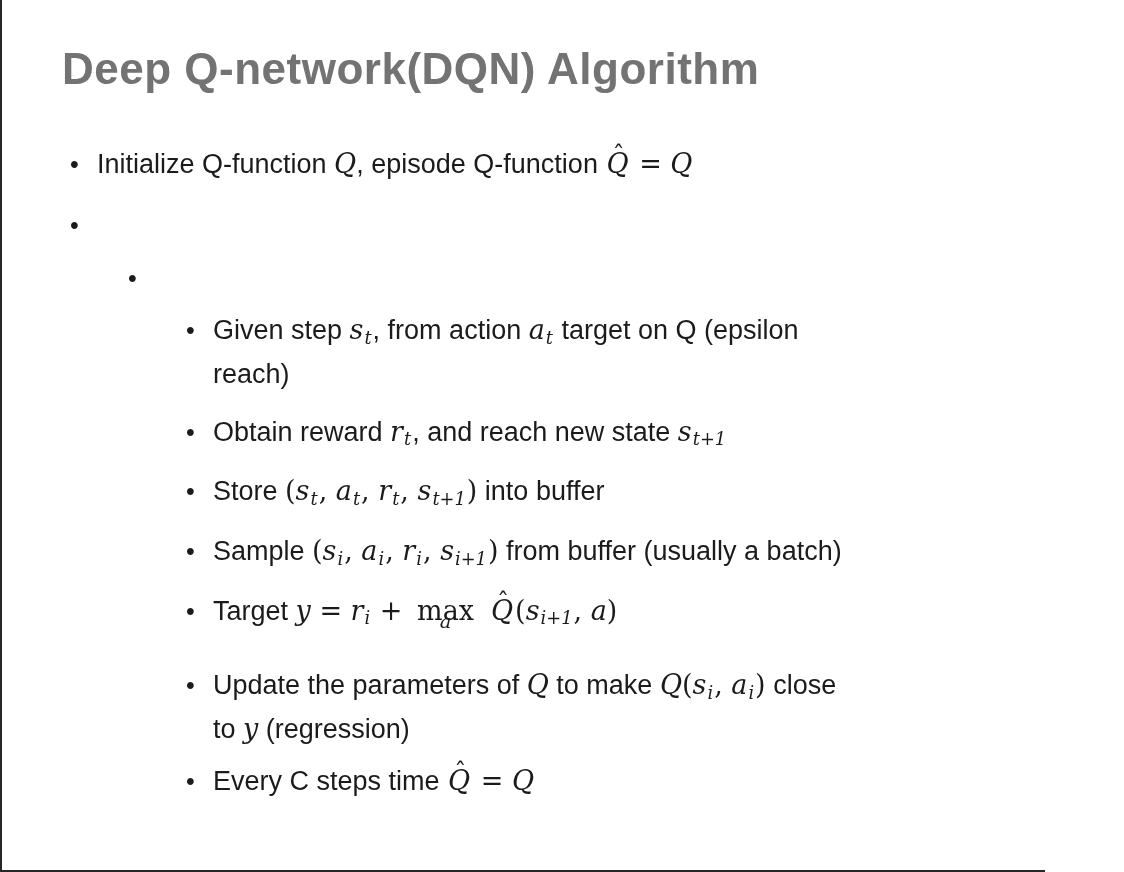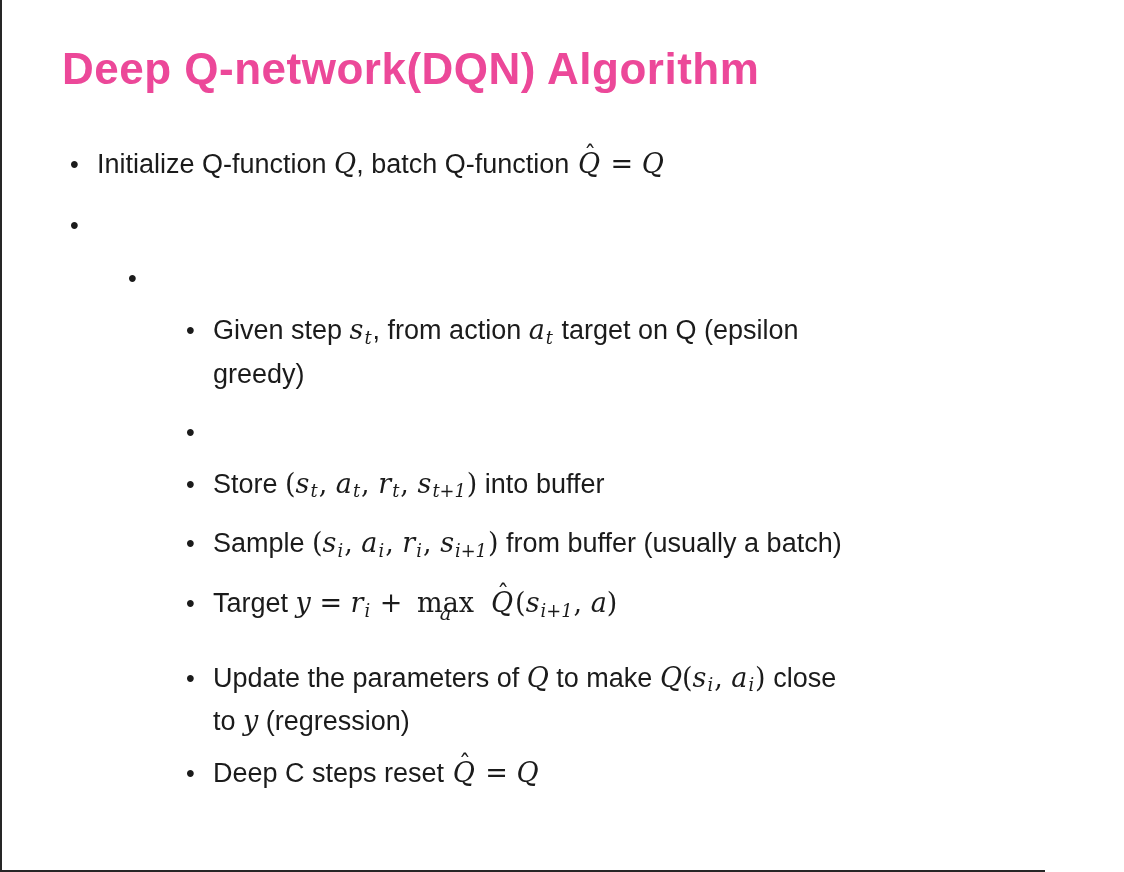--- a/index.html
+++ b/index.html
@@ -37,21 +37,21 @@
     height: 2px;
     background: #262626;
   }
   .title {
     position: absolute;
     left: 62px;
     top: 44px;
     font-size: 44px;
     font-weight: 700;
     letter-spacing: 0.5px;
-    color: #ec4899;
+    color: #737373;
     white-space: nowrap;
   }
   .bullet-list {
     position: absolute;
     left: 0;
     top: 146px;
     width: 1118px;
   }
   .bullet {
     display: flex;
@@ -123,49 +123,50 @@
 </head>
 <body>
 
 <div class="slide">
   <div class="left-border"></div>
   <div class="bottom-border"></div>
   <div class="title">Deep Q-network(DQN) Algorithm</div>
   <div class="bullet-list">
       <div class="bullet level-1">
         <span class="marker">•</span>
-        <span class="content"><span class="seg-p">Initialize Q-function </span><span class="seg-m">Q</span><span class="seg-p">, batch Q-function </span><span class="seg-hat"><span class="hat-mark">ˆ</span><span class="hat-base">Q</span></span><span class="seg-r"> = </span><span class="seg-m">Q</span></span>
+        <span class="content"><span class="seg-p">Initialize Q-function </span><span class="seg-m">Q</span><span class="seg-p">, episode Q-function </span><span class="seg-hat"><span class="hat-mark">ˆ</span><span class="hat-base">Q</span></span><span class="seg-r"> = </span><span class="seg-m">Q</span></span>
       </div>
       <div class="bullet level-1">
         <span class="marker">•</span>
       </div>
       <div class="bullet level-2">
         <span class="marker">•</span>
       </div>
       <div class="bullet level-3">
         <span class="marker">•</span>
-        <span class="content"><span class="seg-p">Given step </span><span class="seg-m">s</span><span class="seg-sub">t</span><span class="seg-p">, from action </span><span class="seg-m">a</span><span class="seg-sub">t</span><span class="seg-p"> target on Q (epsilon</span><br><span class="seg-p">greedy)</span></span>
+        <span class="content"><span class="seg-p">Given step </span><span class="seg-m">s</span><span class="seg-sub">t</span><span class="seg-p">, from action </span><span class="seg-m">a</span><span class="seg-sub">t</span><span class="seg-p"> target on Q (epsilon</span><br><span class="seg-p">reach)</span></span>
       </div>
       <div class="bullet level-3">
         <span class="marker">•</span>
+        <span class="content"><span class="seg-p">Obtain reward </span><span class="seg-m">r</span><span class="seg-sub">t</span><span class="seg-p">, and reach new state </span><span class="seg-m">s</span><span class="seg-sub">t+1</span></span>
       </div>
       <div class="bullet level-3">
         <span class="marker">•</span>
         <span class="content"><span class="seg-p">Store </span><span class="seg-r">(</span><span class="seg-m">s</span><span class="seg-sub">t</span><span class="seg-r">, </span><span class="seg-m">a</span><span class="seg-sub">t</span><span class="seg-r">, </span><span class="seg-m">r</span><span class="seg-sub">t</span><span class="seg-r">, </span><span class="seg-m">s</span><span class="seg-sub">t+1</span><span class="seg-r">)</span><span class="seg-p"> into buffer</span></span>
       </div>
       <div class="bullet level-3">
         <span class="marker">•</span>
         <span class="content"><span class="seg-p">Sample </span><span class="seg-r">(</span><span class="seg-m">s</span><span class="seg-sub">i</span><span class="seg-r">, </span><span class="seg-m">a</span><span class="seg-sub">i</span><span class="seg-r">, </span><span class="seg-m">r</span><span class="seg-sub">i</span><span class="seg-r">, </span><span class="seg-m">s</span><span class="seg-sub">i+1</span><span class="seg-r">)</span><span class="seg-p"> from buffer (usually a batch)</span></span>
       </div>
       <div class="bullet level-3">
         <span class="marker">•</span>
         <span class="content"><span class="seg-p">Target </span><span class="seg-m">y</span><span class="seg-r"> = </span><span class="seg-m">r</span><span class="seg-sub">i</span><span class="seg-r"> + </span><span class="seg-stack"><span class="stack-top">max</span><span class="stack-bot">a</span></span><span class="seg-hat"><span class="hat-mark">ˆ</span><span class="hat-base">Q</span></span><span class="seg-r">(</span><span class="seg-m">s</span><span class="seg-sub">i+1</span><span class="seg-r">, </span><span class="seg-m">a</span><span class="seg-r">)</span></span>
       </div>
       <div class="bullet level-3">
         <span class="marker">•</span>
         <span class="content"><span class="seg-p">Update the parameters of </span><span class="seg-m">Q</span><span class="seg-p"> to make </span><span class="seg-m">Q</span><span class="seg-r">(</span><span class="seg-m">s</span><span class="seg-sub">i</span><span class="seg-r">, </span><span class="seg-m">a</span><span class="seg-sub">i</span><span class="seg-r">)</span><span class="seg-p"> close</span><br><span class="seg-p">to </span><span class="seg-m">y</span><span class="seg-p"> (regression)</span></span>
       </div>
       <div class="bullet level-3">
         <span class="marker">•</span>
-        <span class="content"><span class="seg-p">Deep C steps reset </span><span class="seg-hat"><span class="hat-mark">ˆ</span><span class="hat-base">Q</span></span><span class="seg-r"> = </span><span class="seg-m">Q</span></span>
+        <span class="content"><span class="seg-p">Every C steps time </span><span class="seg-hat"><span class="hat-mark">ˆ</span><span class="hat-base">Q</span></span><span class="seg-r"> = </span><span class="seg-m">Q</span></span>
       </div>
     </div>
 </div>
 
 </body></html>

